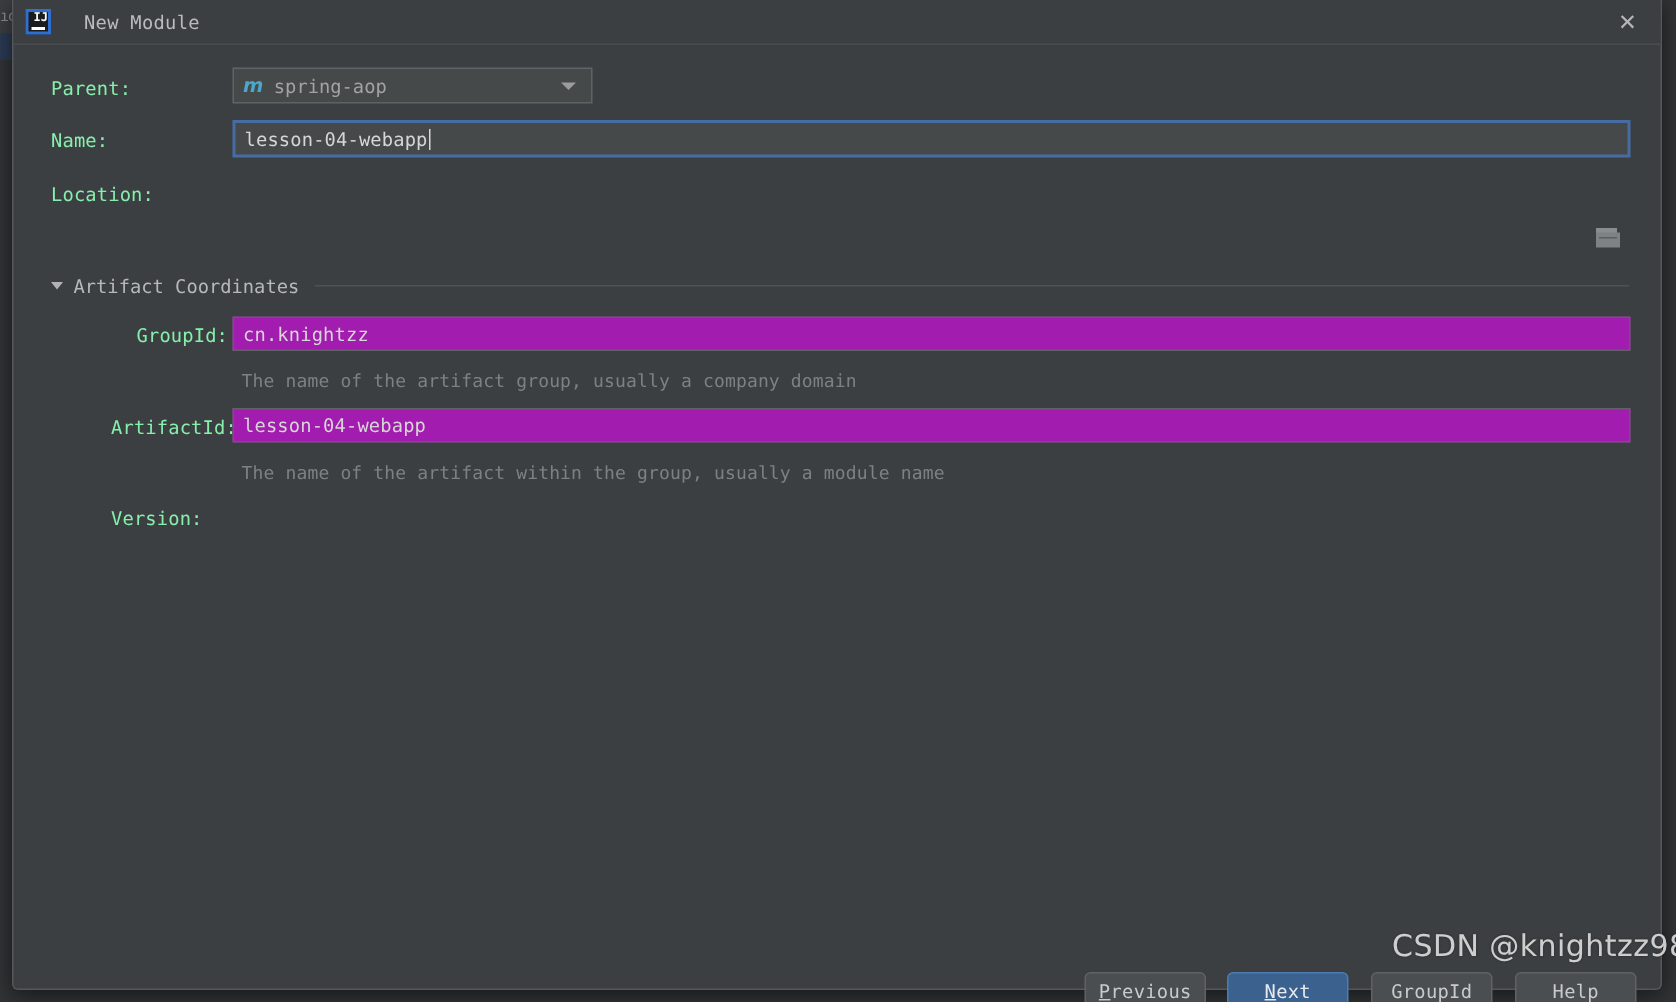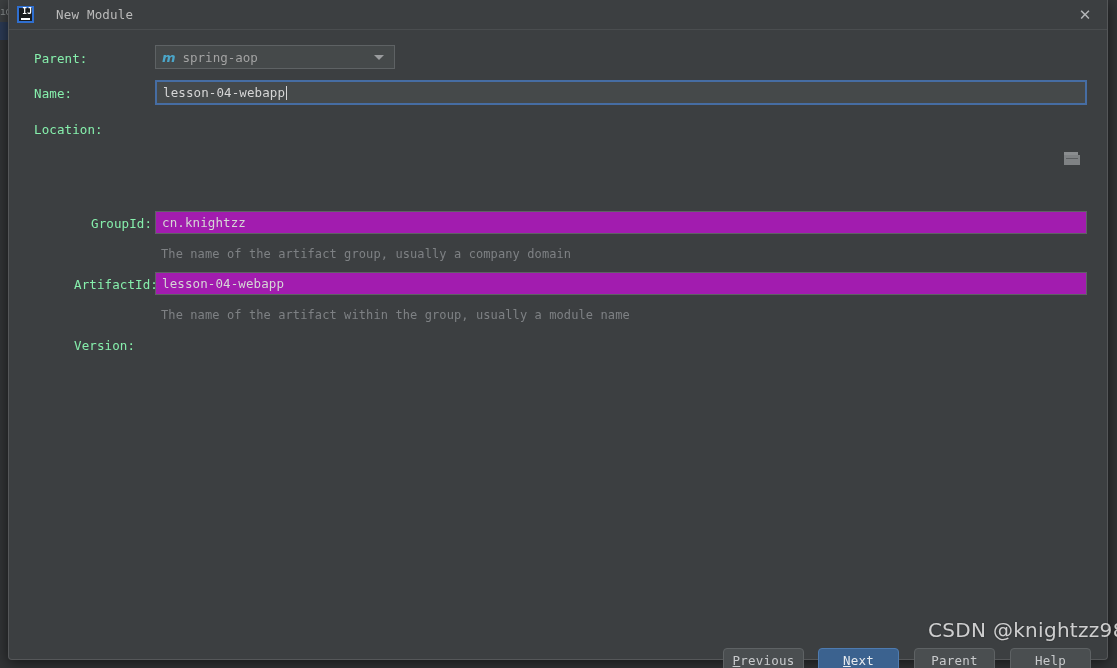--- a/index.html
+++ b/index.html
@@ -275,20 +275,25 @@
         <span class="caret"></span>
     </div>
 
     <div class="field-label" style="left:25px; top:92px;">Location:</div>
     <div class="browse-icon" style="left:1055px; top:122px;">
       <div class="f-back"></div>
       <div class="f-body"></div>
       <div class="f-line"></div>
     </div>
 
+    <div class="section-head" style="left:25px; top:153px;">
+      <span class="tri"></span>
+      <span class="sec-title">Artifact Coordinates</span>
+      <span class="rule"></span>
+    </div>
 
     <div class="field-label" style="left:82px; top:186px;">GroupId:</div>
     <div class="textfield" style="left:146px; top:181px; width:932px;">
       <span>cn.knightzz</span>
     </div>
     <div class="hint" style="left:152px; top:217px;">The name of the artifact group, usually a company domain</div>
 
     <div class="field-label" style="left:65px; top:247px;">ArtifactId:</div>
     <div class="textfield" style="left:146px; top:242px; width:932px;">
       <span>lesson-04-webapp</span>
@@ -299,21 +304,21 @@
 
     <div class="btn" style="left:714px; top:618px; width:81px;">
       <span class="u">P</span>
         <span>revious</span>
     </div>
     <div class="btn primary" style="left:809px; top:618px; width:81px;">
       <span class="u">N</span>
         <span>ext</span>
     </div>
     <div class="btn" style="left:905px; top:618px; width:81px;">
-      <span>Parent</span>
+      <span>GroupId</span>
     </div>
     <div class="btn" style="left:1001px; top:618px; width:81px;">
       <span>Help</span>
     </div>
 
   </div>
 </div>
 
 <div id="watermark">CSDN @knightzz98</div>
 

